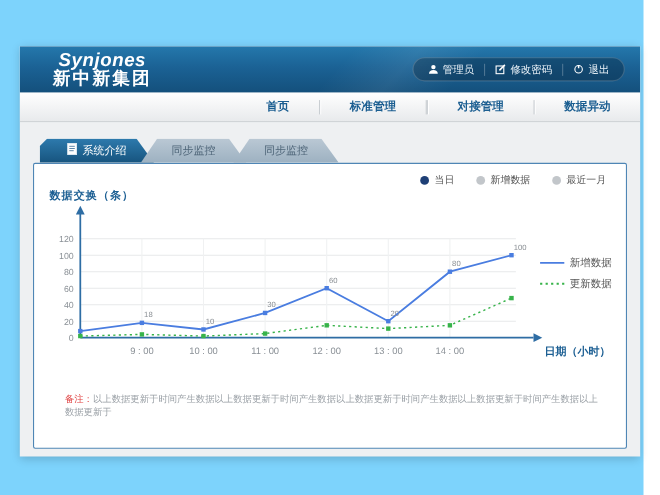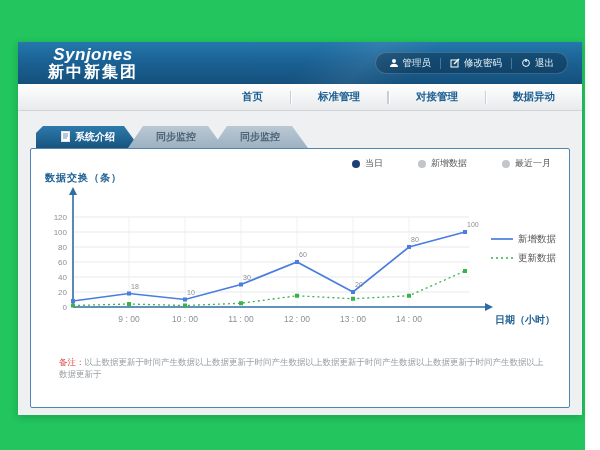--- a/index.html
+++ b/index.html
@@ -1,18 +1,18 @@
 <!DOCTYPE html>
 <html><head>
 <meta charset="utf-8">
 <style>
   * { margin:0; padding:0; box-sizing:border-box; }
   html,body { width:600px; height:450px; background:#ffffff; overflow:hidden;
     font-family:"Liberation Sans","DejaVu Sans",sans-serif; }
-  .stage { position:relative; width:585px; height:450px; background:#22c55e; }
+  .stage { position:relative; width:585px; height:450px; background:#7dd3fc; }
   .card { position:absolute; left:18px; top:42px; width:564px; height:373px;
     background:#eef0f2; box-shadow:0 2px 8px rgba(0,0,0,.18); overflow:hidden; }
 
   
   .app-header { position:relative; height:42px;
     background:linear-gradient(180deg,#2478ac 0%,#1b6295 45%,#14507c 100%);
     display:flex; align-items:center; padding:0 14px 0 30px; overflow:hidden; }
   .app-header::after { content:""; position:absolute; right:60px; top:-20px; width:260px; height:90px;
     background:linear-gradient(115deg,rgba(255,255,255,0) 20%,rgba(255,255,255,.07) 40%,rgba(255,255,255,0) 60%);
     transform:skewX(-25deg); pointer-events:none; }
@@ -33,33 +33,33 @@
     border-bottom:1px solid #d0d4d7; display:flex; align-items:center; padding-left:14px;justify-content:flex-end; }
   .nav-item { font-size:10.5px; font-weight:bold; color:#1b5e91; padding:0 27px;
     cursor:pointer; white-space:nowrap; }
   .nav-sep { width:1px; height:13px; background:#c9ced2;
     box-shadow:1px 0 0 #ffffff; }
 
   
   .content { position:relative; padding:15px 12px 0 12px; height:304px; }
   .tabs { display:flex; margin-left:6px; height:22px; position:relative; z-index:3; }
   .tab { height:22px; display:flex; align-items:center; justify-content:center; gap:5px;
-    font-size:10px; font-weight:bold; cursor:pointer; }
+    font-size:10px; font-weight:normal; cursor:pointer; }
   .tab.active { width:104px; color:#fff;
     background:linear-gradient(180deg,#2d7aad,#17547e);
     clip-path:polygon(0 100%, 0 7px, 7px 0, calc(100% - 16px) 0, 100% 100%); }
   .tab.inactive { width:96px; color:#4f6679; margin-left:-12px;
     background:linear-gradient(180deg,#bac8d4,#9db1c1);
     clip-path:polygon(0 100%, 15px 0, calc(100% - 16px) 0, 100% 100%); }
   .tab.inactive + .tab.inactive { z-index:-1; }
 
   .panel { position:relative; background:#fff; border:1px solid #4f86b5;
     border-radius:2px; height:260px; margin-top:0; }
 
-  .radio-row { position:absolute; top:8px; right:18px; display:flex; gap:35px;align-items:center; }
+  .radio-row { position:absolute; top:8px; right:18px; display:flex; gap:20px;align-items:center; }
   .radio-opt { display:flex; align-items:center; gap:5px; font-size:9px; color:#555; cursor:pointer; }
   .radio-dot { width:8px; height:8px; border-radius:50%; background:#c2c6ca; }
   .radio-opt.selected .radio-dot { background:#1e3f76; }
 
   .y-axis-title { position:absolute; top:22px; left:14px; font-size:10px; font-weight:bold;
     color:#1c5f93; letter-spacing:1px; }
   .chart-wrap { position:absolute; top:38px; left:8px; }
 
   .note { position:absolute; top:208px; left:28px; right:20px; font-size:8.5px;
     color:#9aa0a6; line-height:1.4; }

